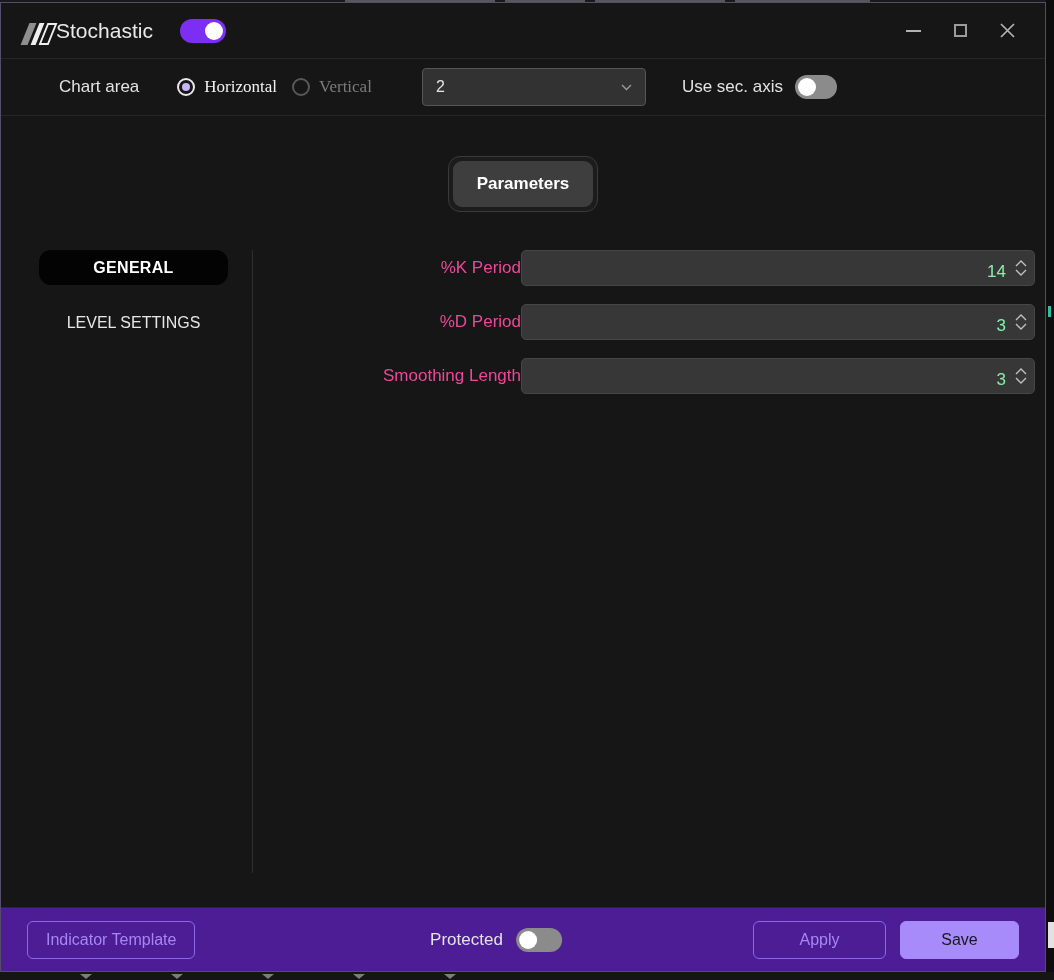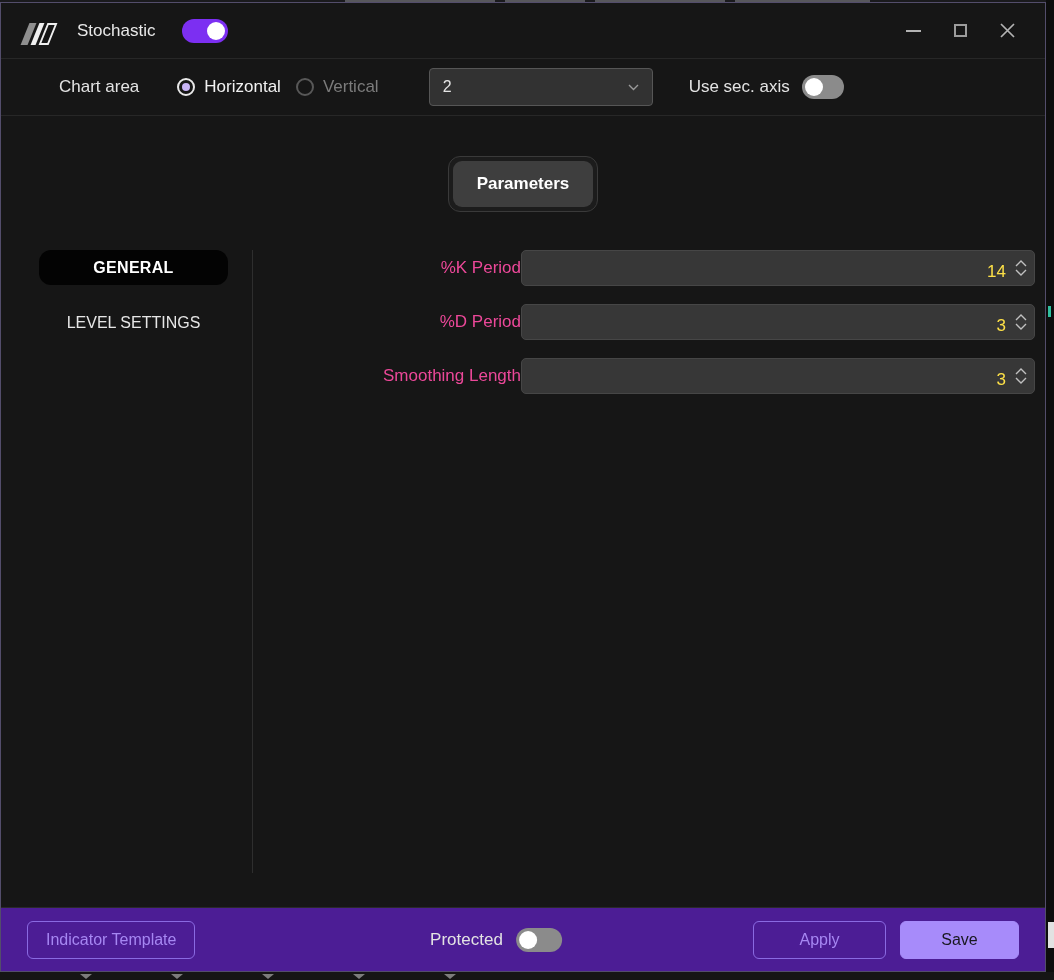--- a/index.html
+++ b/index.html
@@ -22,42 +22,42 @@
   .window { position:absolute; left:0; top:2px; width:1046px; height:970px;
       background:#161616; border:1px solid #534d6b; display:flex; flex-direction:column; }
 
   
   .titlebar { height:55px; flex:0 0 55px; display:flex; align-items:center; padding:0 22px 0 24px; }
   .logo { display:flex; align-items:flex-end; height:26px; margin-top:2px; }
   .logo .b { height:22px; transform:skewX(-22deg); margin-right:3px; }
   .logo .b1 { width:7px; background:#8f8f8f; }
   .logo .b2 { width:5px; background:#efefef; }
   .logo .b3 { width:10px; border:2px solid #efefef; background:transparent; }
-  .title { font-size:17px; color:#e9e9e9; margin-left:21px; }
+  .title { font-size:21px; color:#e9e9e9; }
 
   .toggle { width:46px; height:24px; border-radius:12px; position:relative; cursor:pointer; flex:0 0 auto; }
   .toggle .knob { position:absolute; top:3px; width:18px; height:18px; border-radius:50%; background:#fff; }
   .toggle.on  { background:var(--accent,#7c2ff2); }
   .toggle.on .knob  { right:3px; }
   .toggle.off { background:#8b8b8b; }
   .toggle.off .knob { left:3px; }
   .titlebar .toggle { margin-left:27px; }
 
   .tb-spacer { flex:1; }
   .winbtn { width:32px; height:32px; display:flex; align-items:center; justify-content:center;
       margin-left:15px; cursor:pointer; }
   .glyph-min { width:15px; height:2px; background:#b3b3b3; }
   .glyph-max { width:13px; height:13px; border:2px solid #9c9c9c; }
 
   
   .headerrow { height:58px; flex:0 0 58px; display:flex; align-items:center; padding:0 24px;
       border-top:1px solid #272727; border-bottom:1px solid #272727; }
   .hlabel { font-size:17px; color:#e3e3e3; }
   .chart-area-label { margin-right:38px;margin-left:34px; }
-  .radio { display:flex; align-items:center; margin-right:15px; cursor:pointer; }
+  .radio { display:flex; align-items:center; margin-right:15px; cursor:pointer;font-family:Liberation Serif, serif; }
   .rb { width:18px; height:18px; border-radius:50%; margin-right:9px; position:relative; flex:0 0 auto; }
   .radio.sel .rb { border:2px solid #e8e8e8; }
   .radio.sel .rb::after { content:""; position:absolute; left:3px; top:3px; width:8px; height:8px;
       border-radius:50%; background:#c8b4f6; }
   .radio.unsel .rb { border:2px solid #585858; }
   .radio .rlabel { font-size:17px; }
   .radio.sel .rlabel { color:#f1f1f1; }
   .radio.unsel .rlabel { color:#7b7b7b; }
 
   .select { margin-left:35px; width:224px; height:38px; background:#323232; border:1px solid #565656;
@@ -81,21 +81,21 @@
       border-right:1px solid #2e2e2e; margin-bottom:34px; }
   .side-item { height:35px; border-radius:12px; display:flex; align-items:center; justify-content:center;
       font-size:16px; margin-bottom:20px; cursor:pointer; color:#e6e6e6; }
   .side-item.selected { background:#030303; color:#ffffff; font-weight:700; letter-spacing:.3px; }
 
   .main { flex:1; padding:0 10px 0 24px; }
   .prow { display:flex; align-items:center; margin-bottom:18px; }
   .plabel { width:244px; flex:0 0 244px; font-size:17px; color:#ec4899; }
   .numbox { flex:1; height:36px; background:#373737; border:1px solid #464646; border-radius:5px;
       display:flex; align-items:center; justify-content:flex-end; padding:0 7px 0 12px; cursor:text; }
-  .numval { font-size:17px; color:#fde047;margin-top:7px; }
+  .numval { font-size:17px; color:#86efac;margin-top:7px; }
   .stepper { display:flex; flex-direction:column; align-items:center; margin-left:9px;
       cursor:pointer; gap:2px; }
 
   
   .footer { flex:0 0 64px; height:64px; border-top:1px solid #2a2a2a; background:#4c1d95;
       display:flex; align-items:center; padding:0 26px; position:relative; }
   .btn { height:38px; border-radius:6px; font-size:16px; font-family:inherit; cursor:pointer;
       display:flex; align-items:center; justify-content:center; }
   .btn.outline { background:transparent; border:1px solid #8a6ae2; color:#a687f2; }
   .btn.template { padding:0 18px; }

